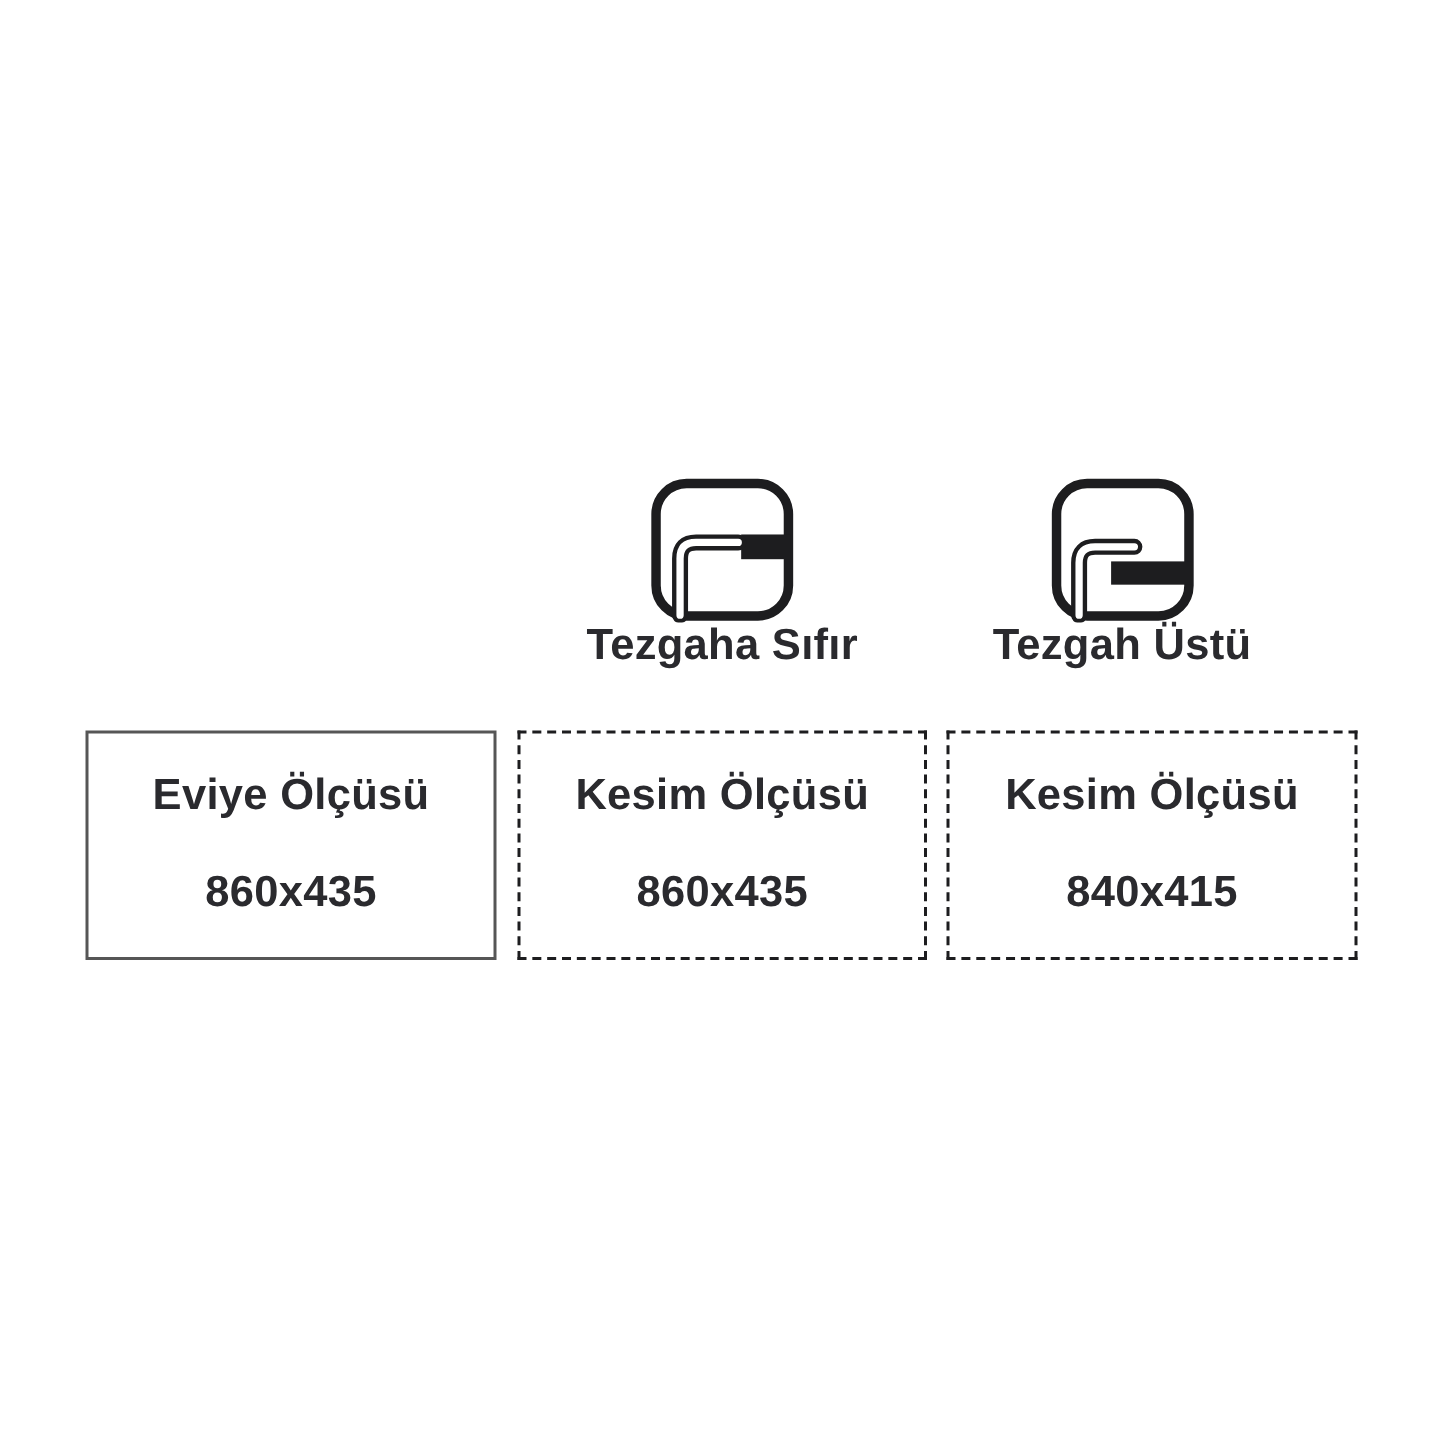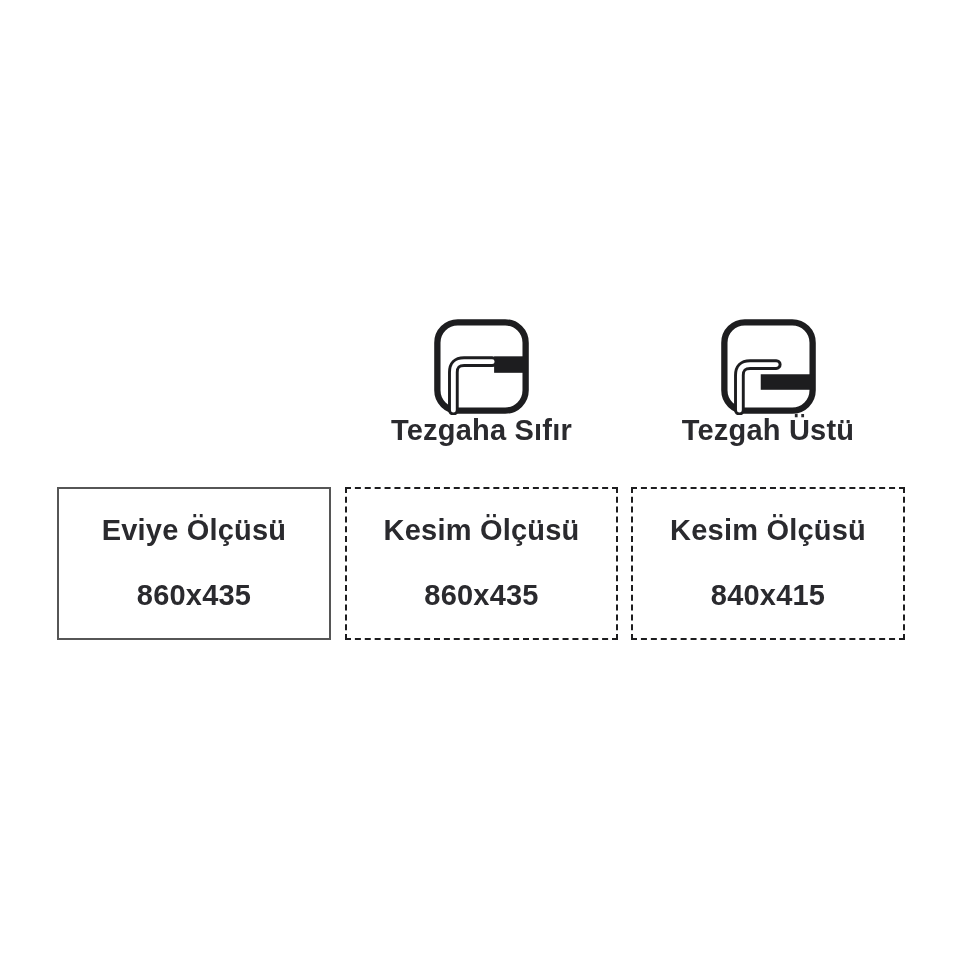--- a/index.html
+++ b/index.html
@@ -22,21 +22,21 @@
 
   
   .mount-group {
     position: absolute;
     top: 318px;
     display: flex;
     flex-direction: column;
     align-items: center;
   }
   .mount-group.g1 { left: 345px; width: 273px; }
-  .mount-group.g2 { left: 631px; width: 274px; }
+  .mount-group.g2 { left: 611px; width: 274px; }
 
   .mount-icon-wrap {
     width: 97px;
     height: 97px;
   }
   .mount-icon-wrap svg {
     display: block;
     width: 100%;
     height: 100%;
   }

